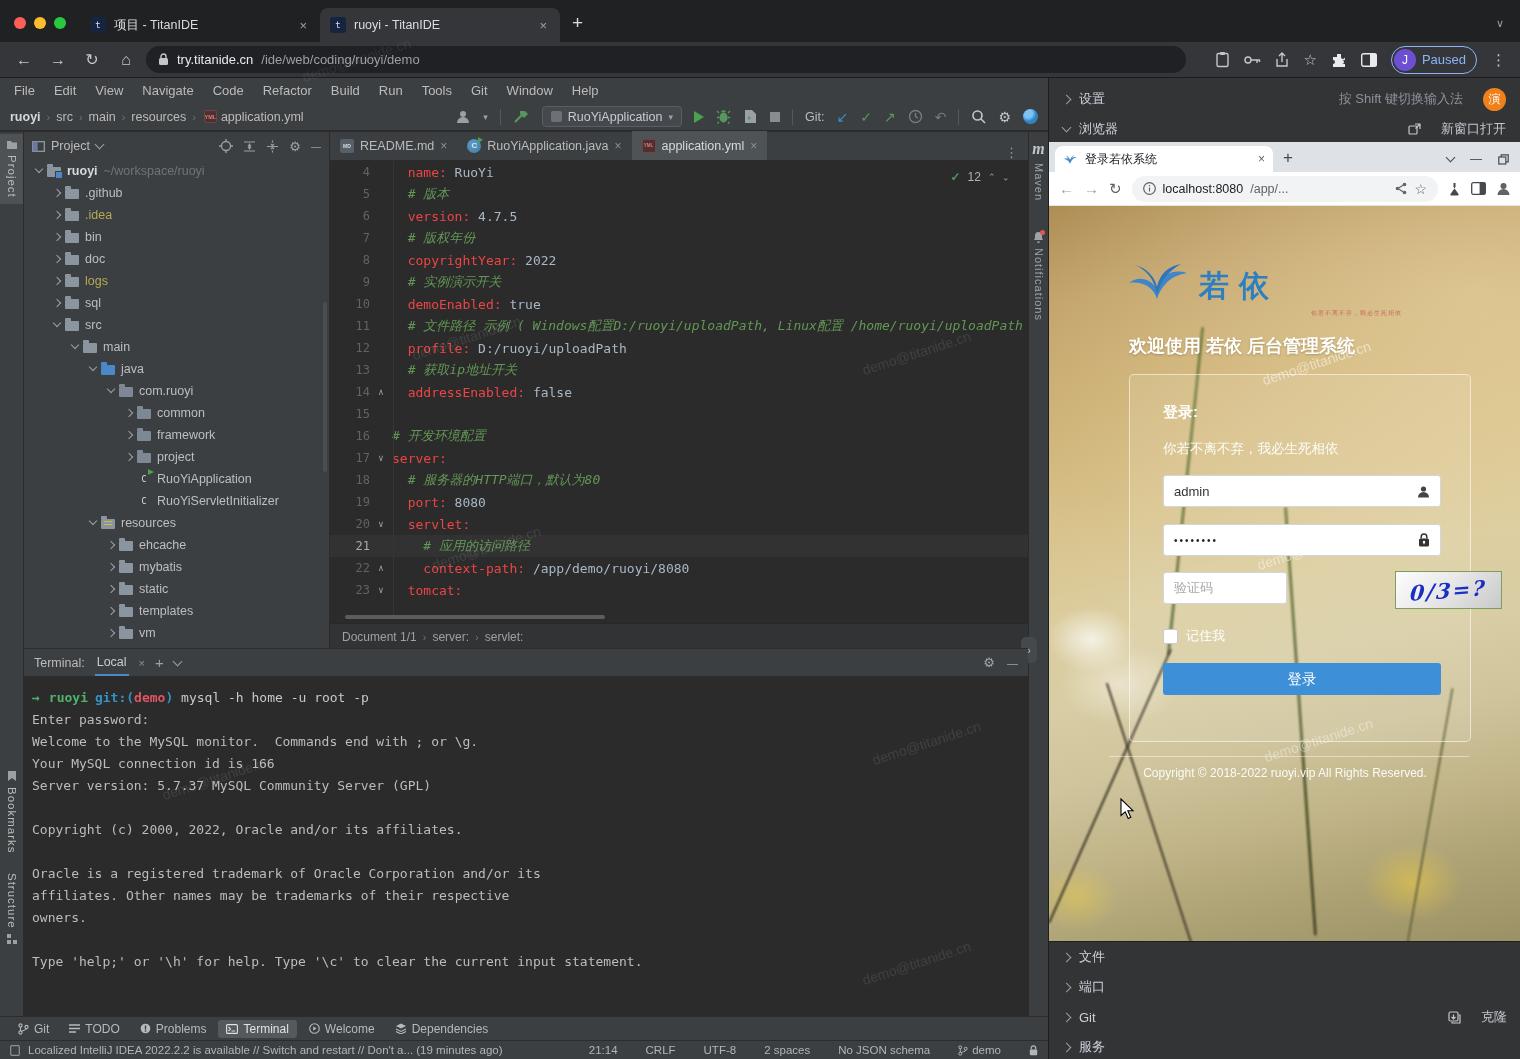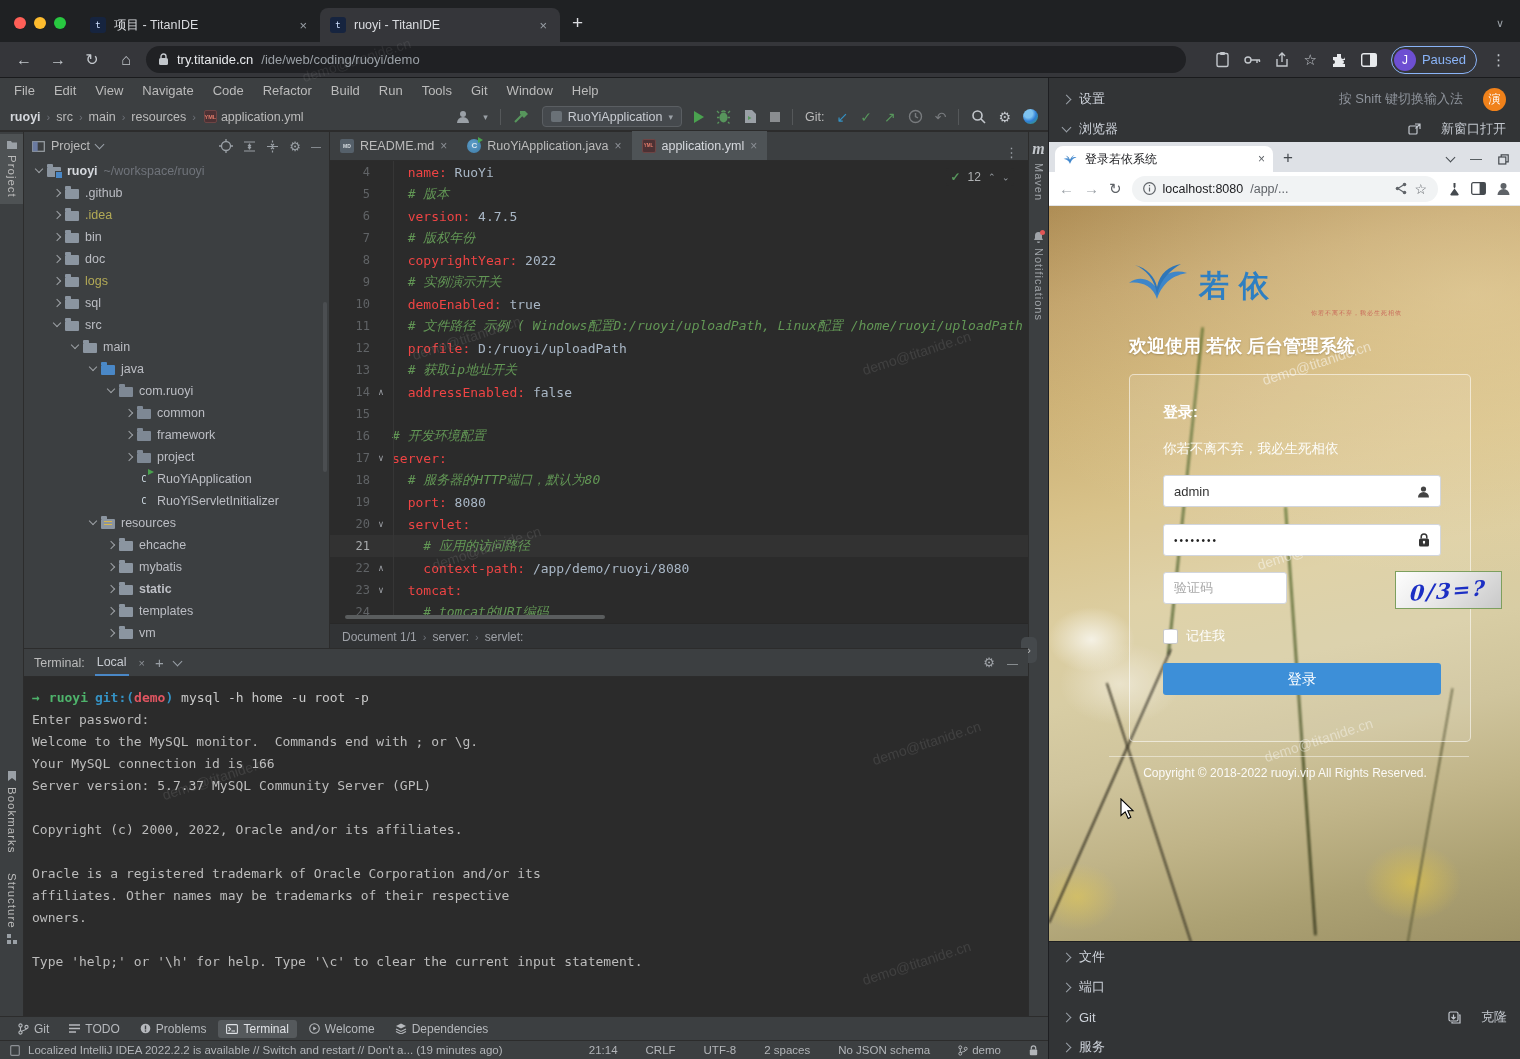--- a/index.html
+++ b/index.html
@@ -468,21 +468,21 @@
       <div class="trow" style="padding-left:80px;">
           <span class="tch r"></span>
           <span class="ti ic-folder"></span>
           <span class="tlbl">ehcache</span>
         </div>
       <div class="trow" style="padding-left:80px;">
           <span class="tch r"></span>
           <span class="ti ic-folder"></span>
           <span class="tlbl">mybatis</span>
         </div>
-      <div class="trow" style="padding-left:80px;font-weight:bold;">
+      <div class="trow" style="padding-left:80px;">
           <span class="tch r"></span>
           <span class="ti ic-folder"></span>
           <span class="tlbl">static</span>
         </div>
       <div class="trow" style="padding-left:80px;">
           <span class="tch r"></span>
           <span class="ti ic-folder"></span>
           <span class="tlbl">templates</span>
         </div>
       <div class="trow" style="padding-left:80px;">
@@ -527,21 +527,20 @@
       <div class="cline"><span class="lnum">14</span><span class="fold">∧</span><span class="ctext"><span class="tk">  addressEnabled:</span><span class="tv"> false</span></span></div>
       <div class="cline"><span class="lnum">15</span><span class="fold"></span><span class="ctext"><span></span><span></span></span></div>
       <div class="cline"><span class="lnum">16</span><span class="fold"></span><span class="ctext"><span class="tc"># 开发环境配置</span><span></span></span></div>
       <div class="cline"><span class="lnum">17</span><span class="fold">∨</span><span class="ctext"><span class="tk">server:</span><span></span></span></div>
       <div class="cline"><span class="lnum">18</span><span class="fold"></span><span class="ctext"><span class="tc">  # 服务器的HTTP端口，默认为80</span><span></span></span></div>
       <div class="cline"><span class="lnum">19</span><span class="fold"></span><span class="ctext"><span class="tk">  port:</span><span class="tv"> 8080</span></span></div>
       <div class="cline"><span class="lnum">20</span><span class="fold">∨</span><span class="ctext"><span class="tk">  servlet:</span><span></span></span></div>
       <div class="cline cur"><span class="lnum">21</span><span class="fold"></span><span class="ctext"><span class="tc">    # 应用的访问路径</span><span></span></span></div>
       <div class="cline"><span class="lnum">22</span><span class="fold">∧</span><span class="ctext"><span class="tk">    context-path:</span><span class="tv sq"> /app/demo/ruoyi/8080</span></span></div>
       <div class="cline"><span class="lnum">23</span><span class="fold">∨</span><span class="ctext"><span class="tk">  tomcat:</span><span></span></span></div>
-      <div class="cline"><span class="lnum">24</span><span class="fold"></span><span class="ctext"><span class="tc">    # tomcat的URI编码</span><span></span></span></div>
     </div>
     <div id="gutterline"></div>
     <div id="edwidget">
       <span style="color:#57965c;font-weight:bold;">✓</span>
       <span>12</span>
       <span class="caret">⌃</span>
       <span class="caret" style="transform:rotate(180deg);">⌃</span>
     </div>
     <div id="hscroll"></div>
     <div id="edcrumbs">

